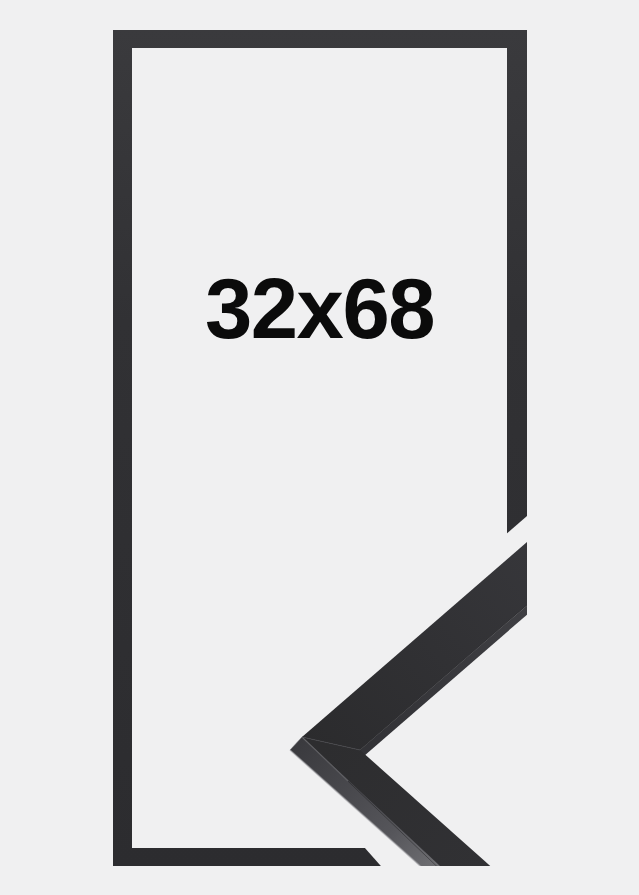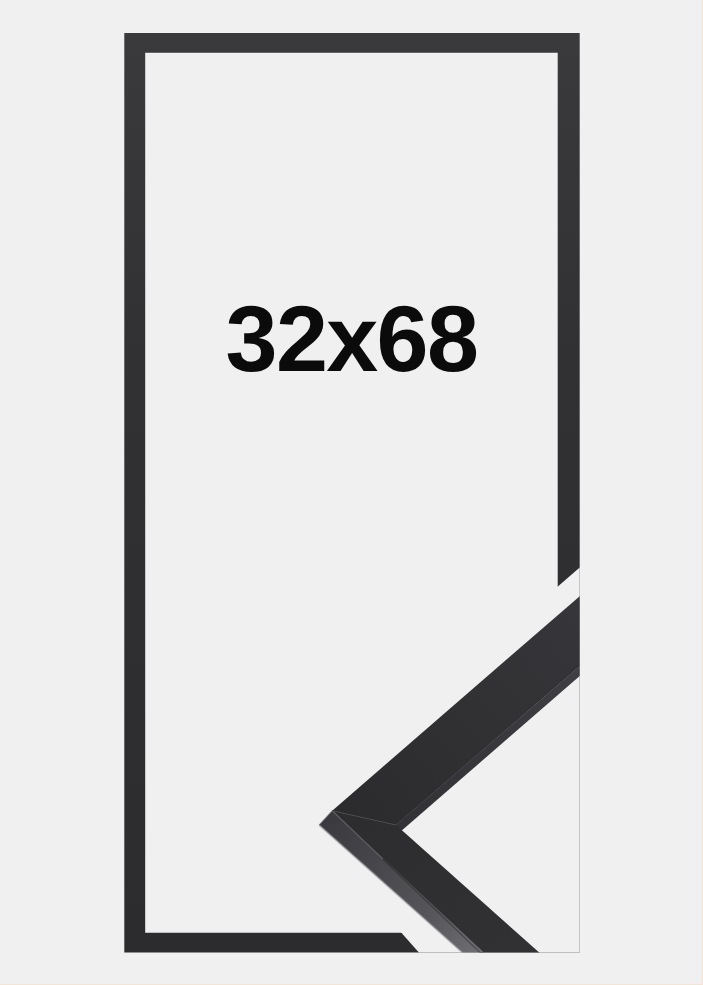--- a/index.html
+++ b/index.html
@@ -5,21 +5,21 @@
   html, body {
     margin: 0;
     padding: 0;
     background: #f0f0f1;
   }
   .stage {
     position: relative;
     width: 639px;
     height: 895px;
     overflow: hidden;
-    background: #fdba74;
+    background: #f0abfc;
   }
   .stage svg {
     position: absolute;
     left: 0;
     top: 0;
     display: block;
   }
   .size-label {
     position: absolute;
     left: 0;

